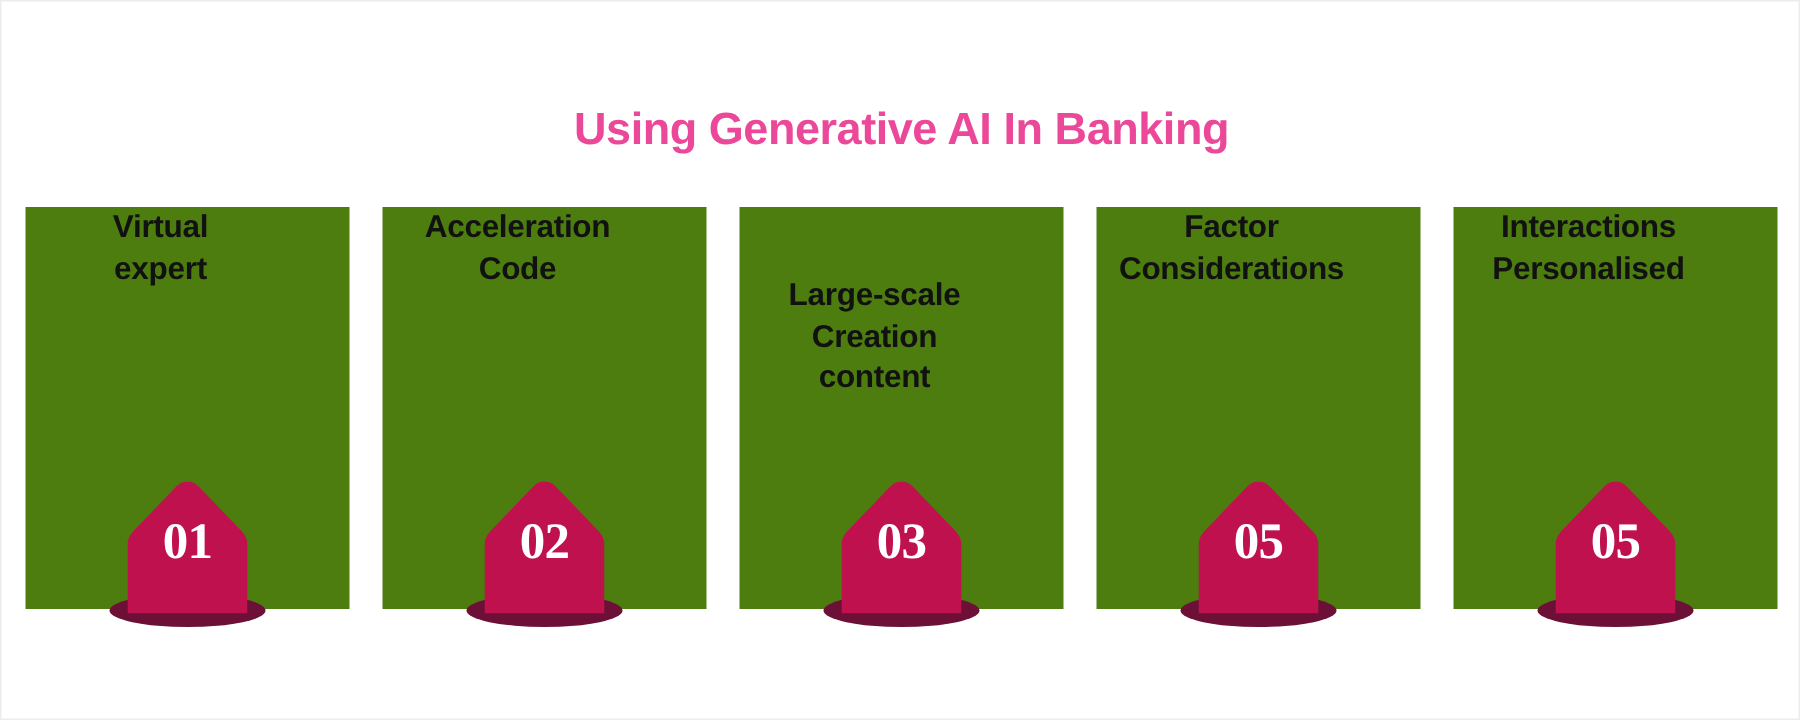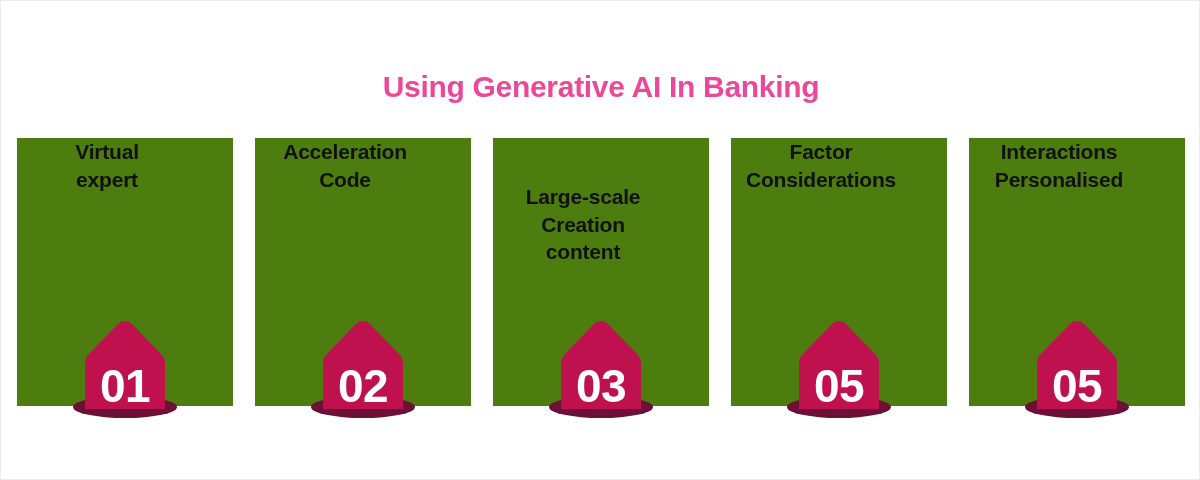--- a/index.html
+++ b/index.html
@@ -83,30 +83,31 @@
     position: absolute;
     left: 16px;
     bottom: 9px;
     width: 80px;
     height: 88px;
   }
   .badge-body svg { display: block; width: 80px; height: 88px; }
   .badge-number {
     position: absolute;
     left: 0;
-    bottom: 1px;
+    bottom: 25px;
     width: 112px;
     height: 62px;
     display: flex;
     align-items: center;
     justify-content: center;
-    font-size: 46px;
+    font-size: 34px;
     font-weight: bold;
     color: #ffffff;
     letter-spacing: -0.5px;
+    font-family: Liberation Serif, serif;
   }
 </style>
 </head>
 <body>
 
 <div class="canvas">
 
   <div class="infographic-title">Using Generative AI In Banking</div>
 
   <div class="cards-row">

